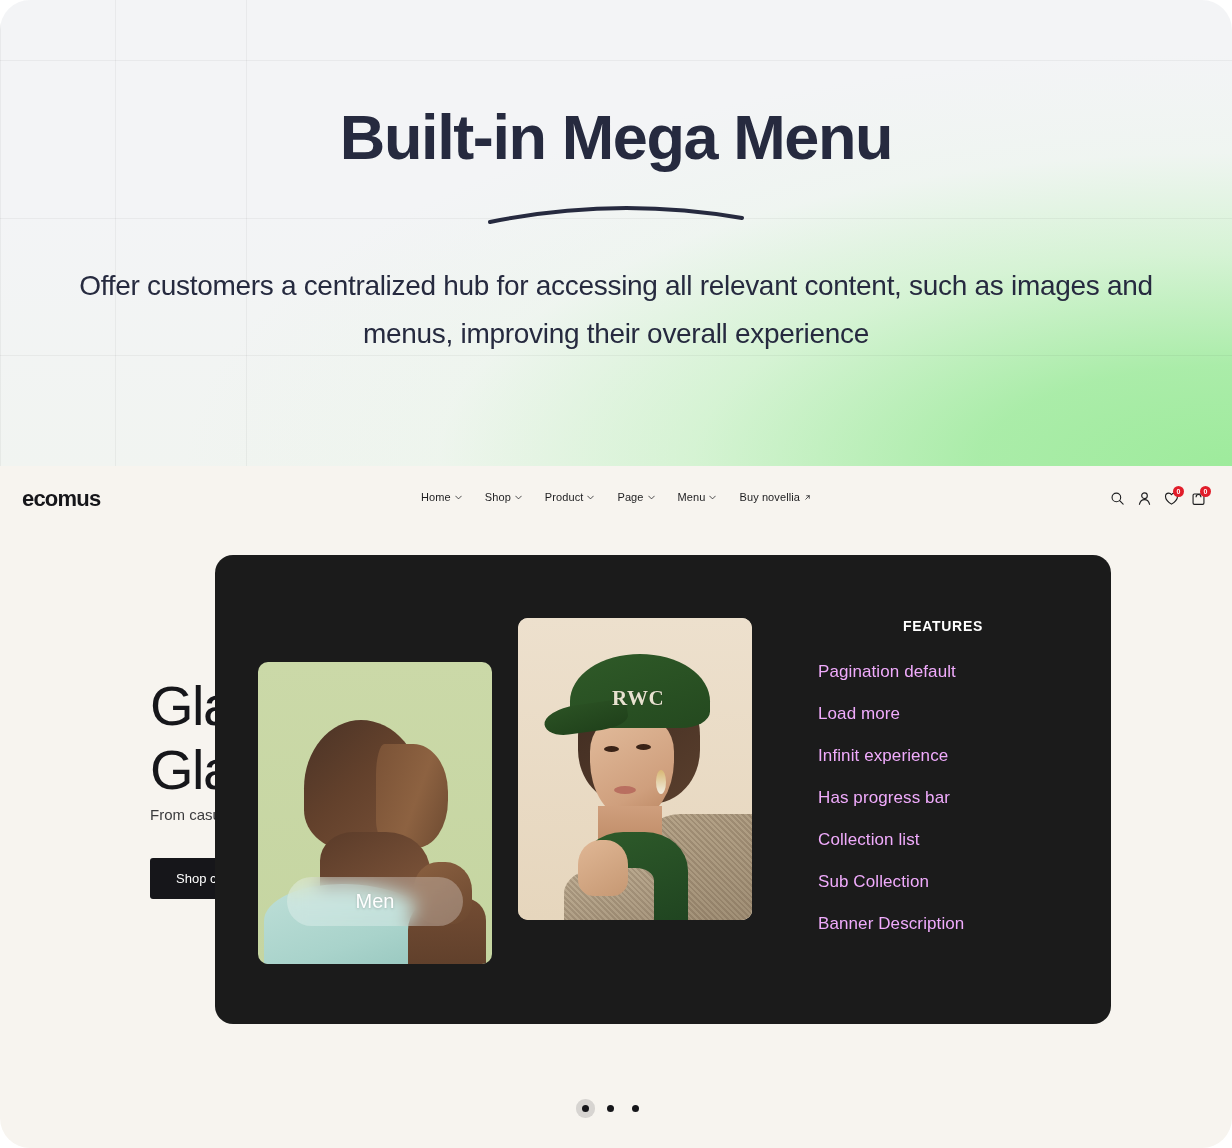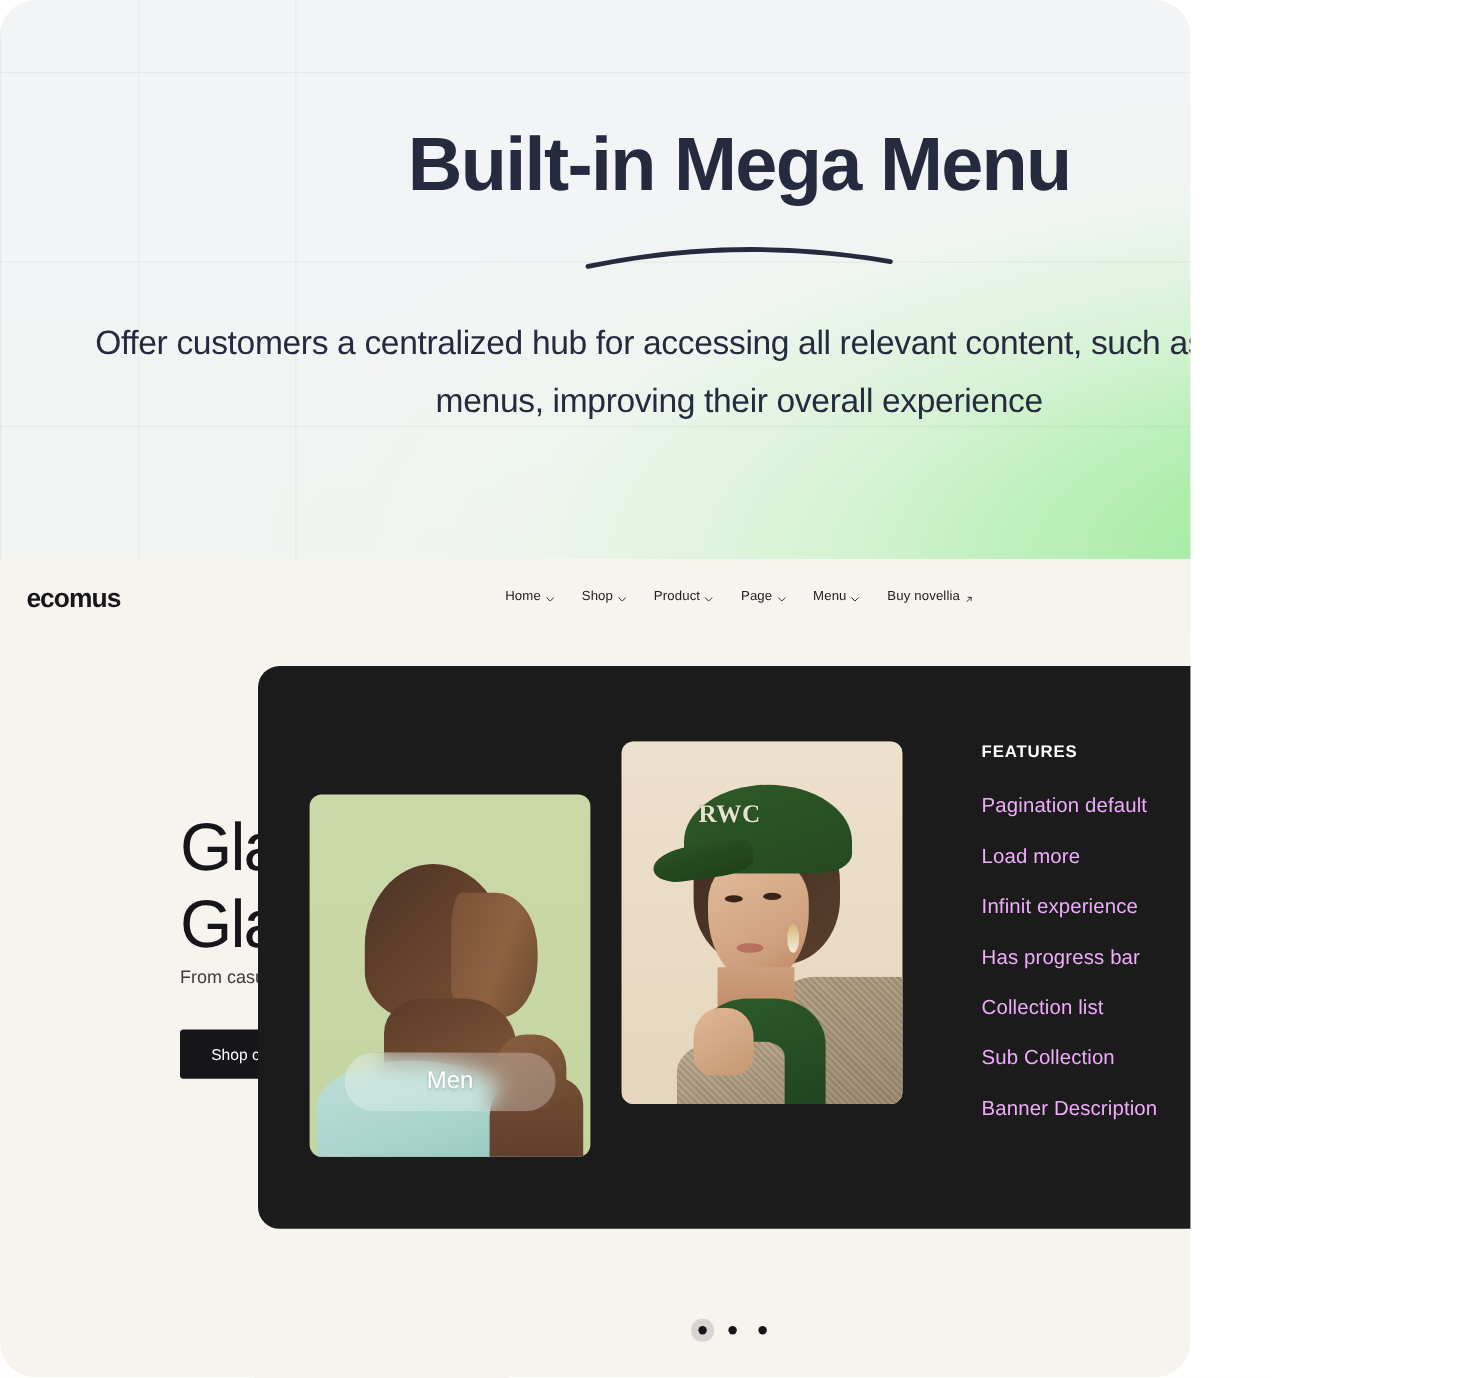--- a/index.html
+++ b/index.html
@@ -1,20 +1,20 @@
 <!DOCTYPE html>
 <html><head>
 <meta charset="utf-8">
 <style>
   * { margin:0; padding:0; box-sizing:border-box; }
   html,body { width:1232px; height:1148px; overflow:hidden; background:#ffffff; }
   body { font-family:"Liberation Sans", sans-serif; -webkit-font-smoothing:antialiased; }
 
   .page {
-    position:relative; width:992px; height:1148px;
+    position:relative; width:1232px; height:1148px;
     border-radius:30px; overflow:hidden; background:#ffffff;
   }
 
   
   .hero {
     position:absolute; left:0; top:0; width:1232px; height:466px;
     background:
       radial-gradient(115% 120% at 100% 100%, #9eeb9c 0%, rgba(158,235,156,0.85) 18%, rgba(190,242,186,0.55) 38%, rgba(226,248,223,0.22) 56%, rgba(243,244,246,0) 74%),
       linear-gradient(180deg,#f3f4f6 0%, #f3f4f6 45%, #f1f4f1 100%);
     overflow:hidden;
@@ -52,21 +52,21 @@
   }
   .logo {
     position:absolute; left:22px; top:20px;
     font-size:22px; font-weight:700; letter-spacing:-0.8px; color:#16161a;
   }
   .navmenu {
     position:absolute; left:50%; transform:translateX(-50%); top:25px;
     display:flex; align-items:center; gap:23px; white-space:nowrap;
   }
   .navitem {
-    display:flex; align-items:flex-end; gap:4px;
+    display:flex; align-items:center; gap:4px;
     font-size:11px; font-weight:500; color:#1d1d1f; letter-spacing:0.1px;
   }
   .chev { width:7px; height:7px; display:inline-block; }
   .navicons {
     position:absolute; right:26px; top:25px;
     display:flex; align-items:center; gap:12px;
   }
   .nicon { position:relative; width:15px; height:15px; display:block; color:#1d1d1f; }
   .badge {
     position:absolute; left:9px; top:-5px;
@@ -160,22 +160,22 @@
     background:linear-gradient(160deg,#2f5a28 0%,#24491f 100%);
     border-radius:58% 58% 24% 24% / 74% 74% 26% 26%;
   }
   .w-cap-brim {
     position:absolute; left:26px; top:86px; width:84px; height:28px;
     background:linear-gradient(170deg,#2b5224 0%,#1f401a 100%);
     border-radius:60% 16% 50% 40% / 80% 40% 60% 70%;
     transform:rotate(-8deg);
   }
   .w-cap-text {
-    position:absolute; left:64px; top:48px; width:112px;
-    text-align:left; color:#e7e2cf; font-size:21px; font-weight:700;
+    position:absolute; left:64px; top:68px; width:112px;
+    text-align:center; color:#e7e2cf; font-size:21px; font-weight:700;
     letter-spacing:0.5px; font-family:"Liberation Serif", serif;
     text-shadow:0 0 1px rgba(0,0,0,0.5);
   }
   .w-face {
     position:absolute; left:72px; top:96px; width:84px; height:104px;
     background:linear-gradient(150deg,#e3bd9d 0%,#cf9f7d 70%, #b9845f 100%);
     border-radius:42% 42% 46% 46% / 36% 36% 56% 56%;
   }
   .w-eye-l { position:absolute; left:86px; top:128px; width:15px; height:6px; background:#3a2317; border-radius:50%; }
   .w-eye-r { position:absolute; left:118px; top:126px; width:15px; height:6px; background:#3a2317; border-radius:50%; }
@@ -214,21 +214,21 @@
     backdrop-filter:blur(9px); -webkit-backdrop-filter:blur(9px);
     border-radius:40px; text-align:center;
     color:#ffffff; font-size:20px; font-weight:500;
     text-shadow:0 1px 3px rgba(0,0,0,0.22);
   }
 
   
   .mm-features { position:absolute; left:603px; top:63px; width:250px; }
   .mm-ftitle {
     font-size:14px; font-weight:700; letter-spacing:0.7px;
-    color:#ffffff; margin-bottom:28px;
+    color:#ffffff; margin-bottom:28px;text-align:center;
   }
   .mm-flist { list-style:none; }
   .mm-flist li {
     font-size:17px; font-weight:400; color:#f0abfc;
     margin-bottom:22px; letter-spacing:0.1px;
   }
   .mm-flist li:last-child { margin-bottom:0; }
 </style>
 </head>
 <body>

